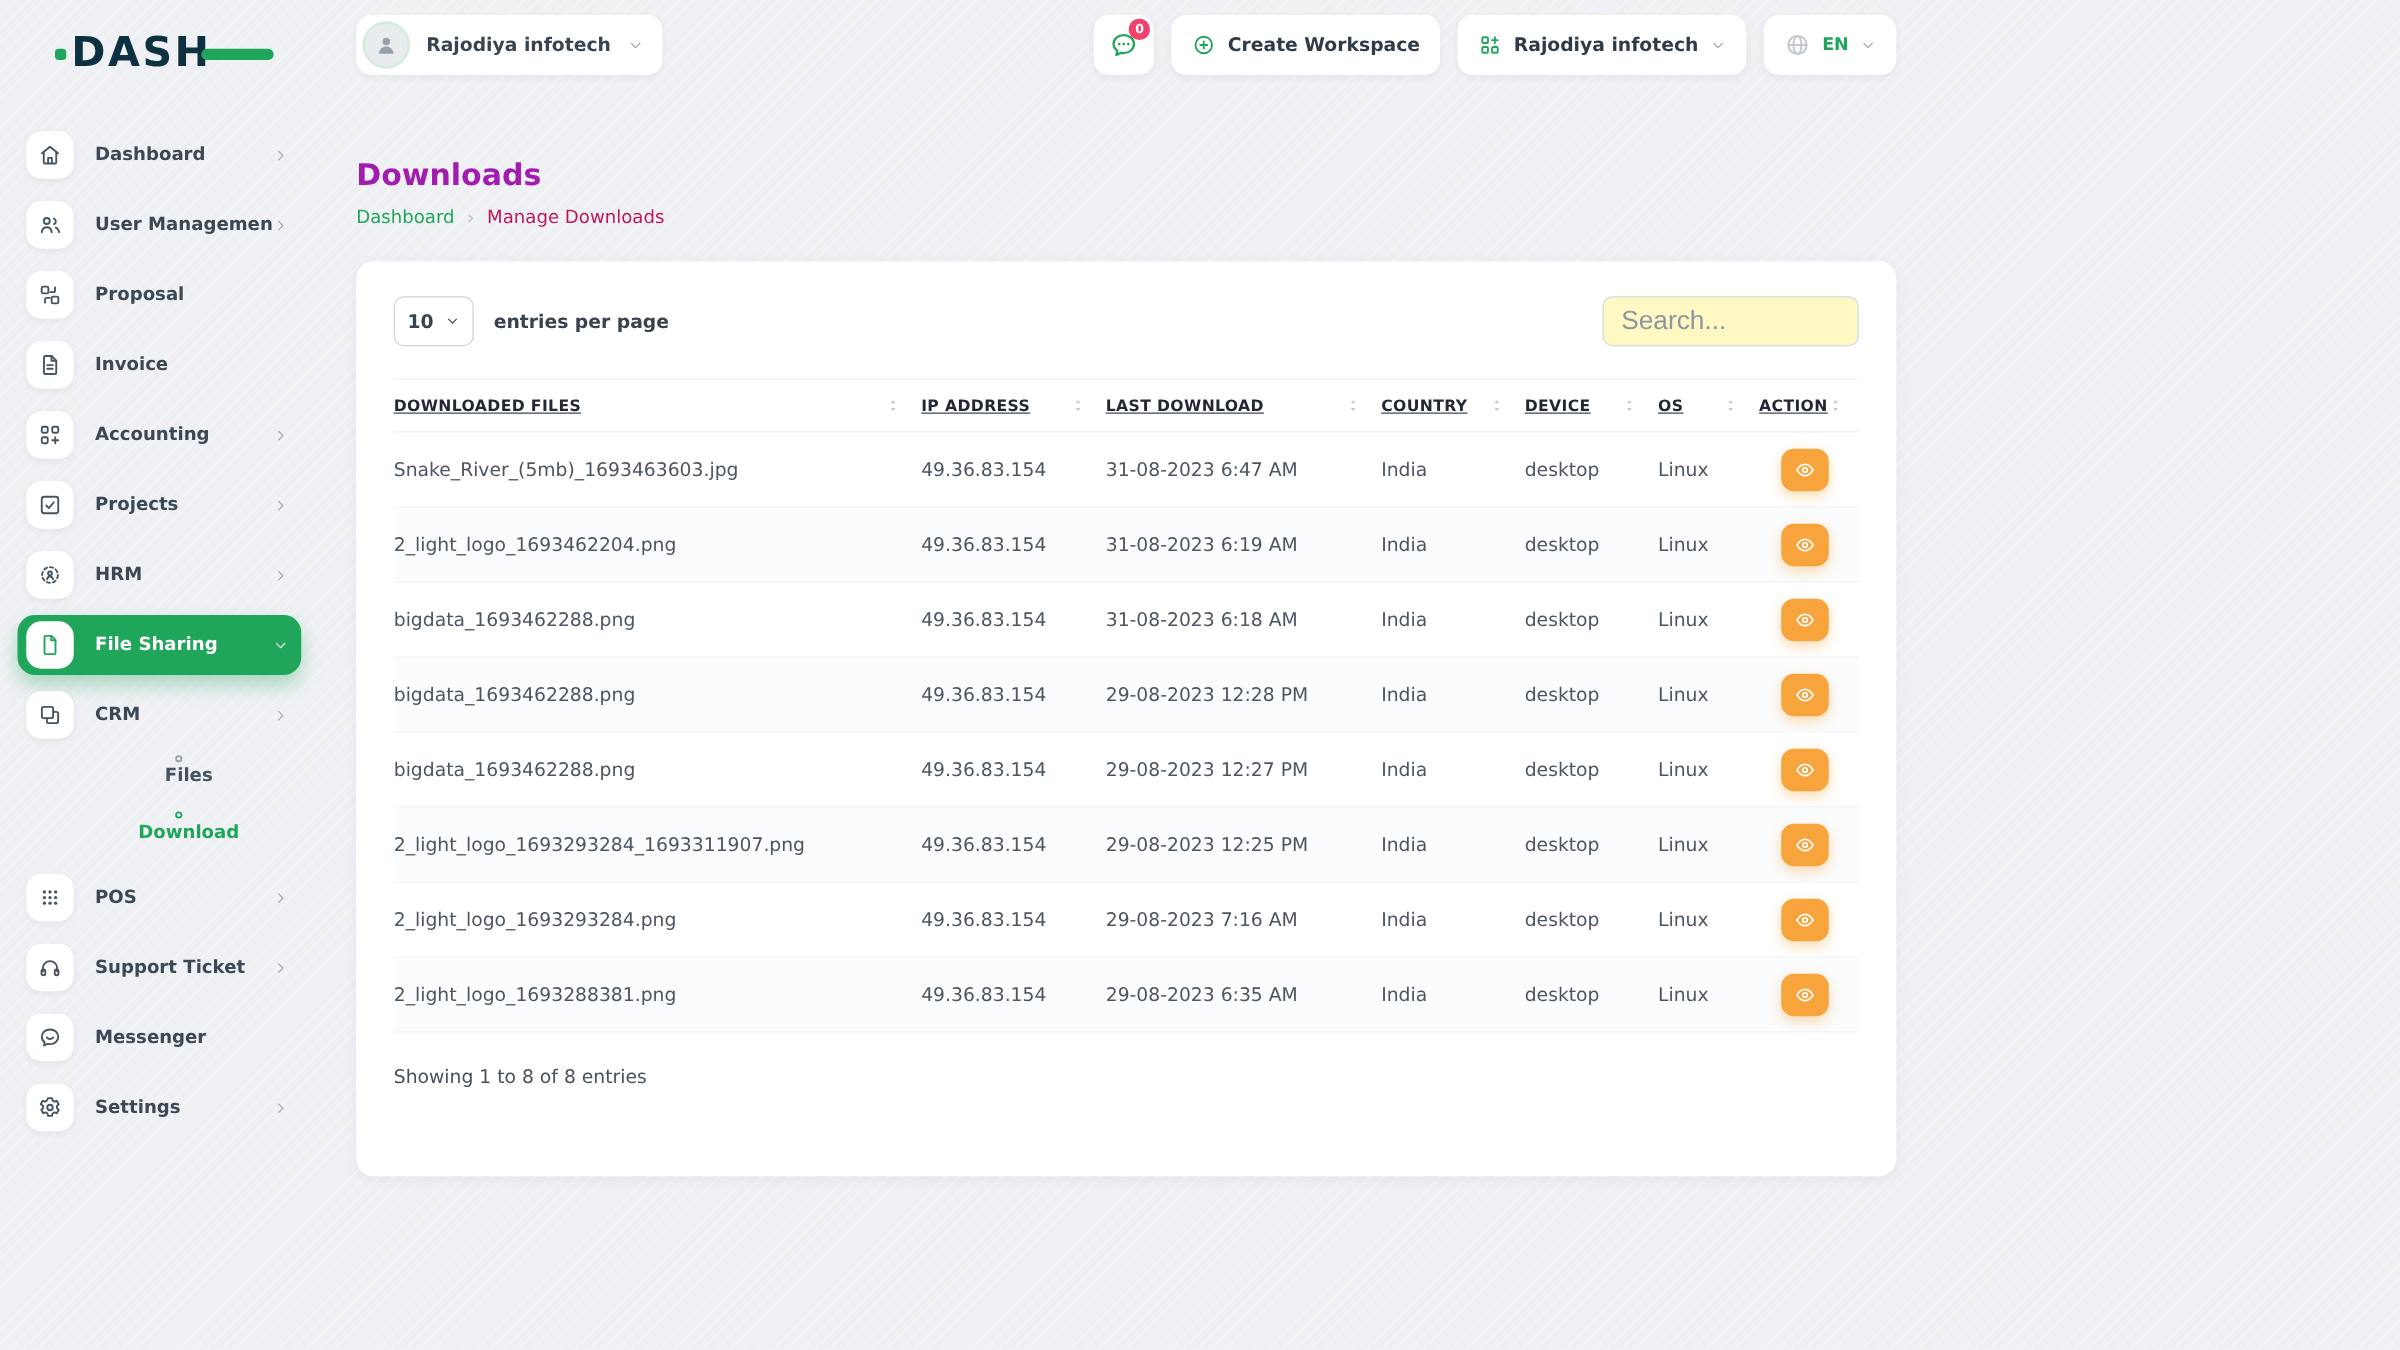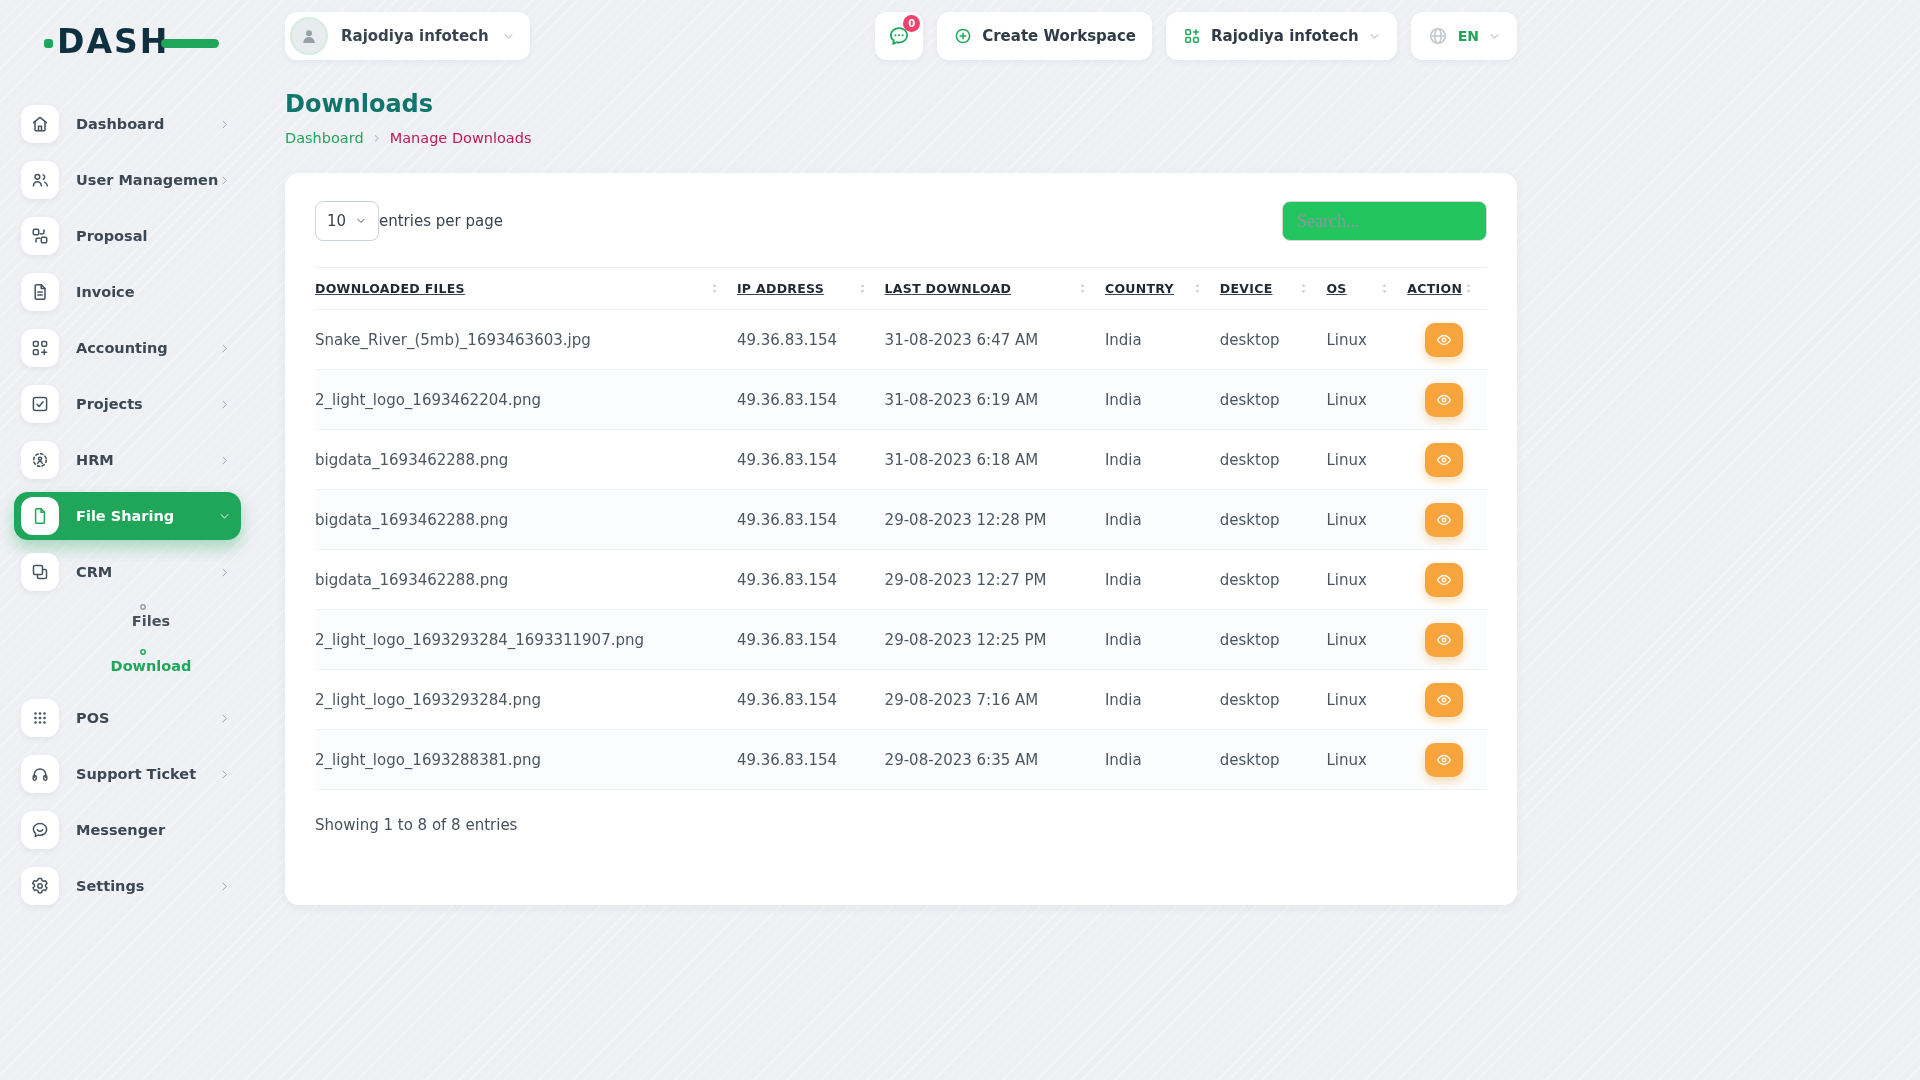--- a/index.html
+++ b/index.html
@@ -52,33 +52,33 @@
   .chip{padding:0 16px;gap:9px;}
   .chip .lbl{font-size:15px;font-weight:600;color:#2f3b46;white-space:nowrap;}
   .chip.iconly{width:48px;padding:0;justify-content:center;position:relative;}
   .chip.iconly .bubble{color:var(--accent);}
   .nbadge{position:absolute;top:3px;right:3px;min-width:17px;height:17px;border-radius:9px;background:var(--badge);color:#fff;font-size:10px;font-weight:700;display:flex;align-items:center;justify-content:center;padding:0 4px;}
   .chip .green{color:var(--accent);}
   .chip .gray{color:#c3c9d0;}
   .lang-code{color:var(--accent);font-weight:700;font-size:14px;}
   .chev{color:var(--muted);}
 
-  .content h1{margin:30px 0 0;font-size:24px;font-weight:700;color:#0f766e;}
+  .content h1{margin:66px 0 0;font-size:24px;font-weight:700;color:#a21caf;}
   .breadcrumb{margin-top:11px;display:flex;align-items:center;gap:10px;font-size:14.5px;}
   .bc-link{color:var(--accent);cursor:pointer;text-decoration:none;}
   .bc-sep{color:#b7bdc5;font-size:15px;}
   .bc-cur{color:#be185d;}
 
   .card{margin-top:26px;background:#fff;border-radius:14px;height:732px;padding:28px 30px;box-shadow:0 3px 12px rgba(25,39,52,.05);}
   .controls{display:flex;align-items:center;justify-content:space-between;}
-  .left-controls{display:flex;align-items:center;gap:0;}
+  .left-controls{display:flex;align-items:center;gap:16px;font-weight:bold;}
   .pp-select{width:64px;height:40px;border:1px solid #ccd2da;border-radius:8px;display:flex;align-items:center;justify-content:center;gap:9px;font-size:15px;color:#39434e;cursor:pointer;background:#fff;}
   .pp-select .chev{color:#39434e;}
   .pp-label{font-size:15px;color:#39434e;}
-  .search{width:205px;height:40px;border:1px solid #d3d8df;border-radius:8px;padding:0 14px;font-size:18px;color:#39434e;outline:none;font-family:Liberation Serif, serif;background:#22c55e;}
+  .search{width:205px;height:40px;border:1px solid #d3d8df;border-radius:8px;padding:0 14px;font-size:21px;color:#39434e;outline:none;font-family:Liberation Sans, sans-serif;background:#fef9c3;}
   .search::placeholder{color:#8d96a0;}
 
   table{width:100%;border-collapse:collapse;margin-top:26px;table-layout:fixed;}
   thead th{border-top:1px solid #eceef2;border-bottom:1px solid #eceef2;padding:13px 0;text-align:left;cursor:pointer;}
   .th-inner{display:flex;align-items:center;justify-content:space-between;padding-right:16px;text-decoration:underline;}
   .th-label{font-size:12.5px;font-weight:700;color:#1f2833;letter-spacing:.3px;white-space:nowrap;}
   .sort{color:#c7ccd4;flex:none;}
   tbody td{padding:20px 10px 20px 0;font-size:15px;color:#4b5663;border-bottom:1px solid #f2f3f6;overflow:hidden;white-space:nowrap;}
   tbody tr:nth-child(even){background:#fbfcfd;}
   .eye-btn{width:38px;height:34px;border:none;border-radius:10px;background:var(--orange);color:#fff;display:flex;align-items:center;justify-content:center;cursor:pointer;margin-left:18px;box-shadow:0 4px 10px rgba(247,164,61,.4);}

